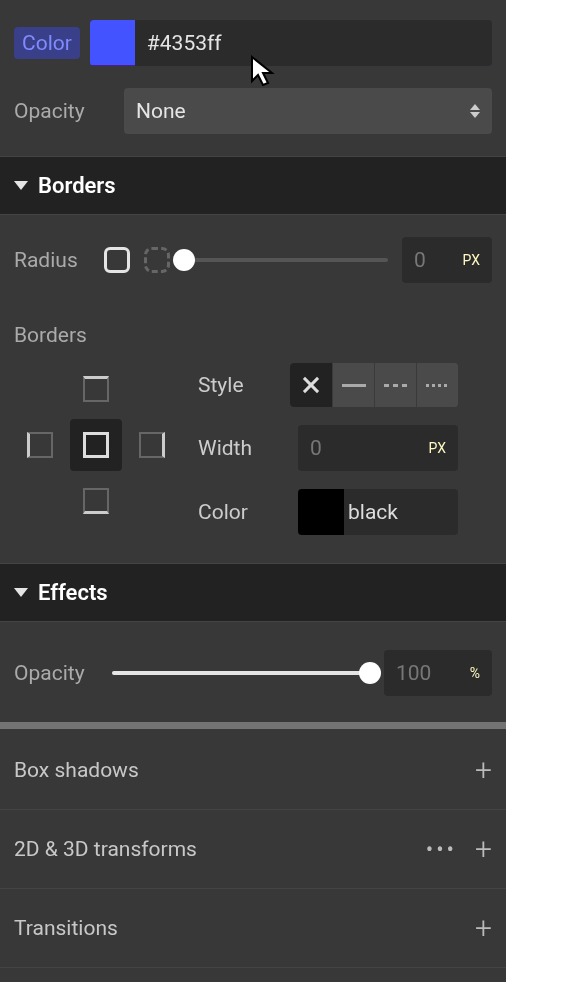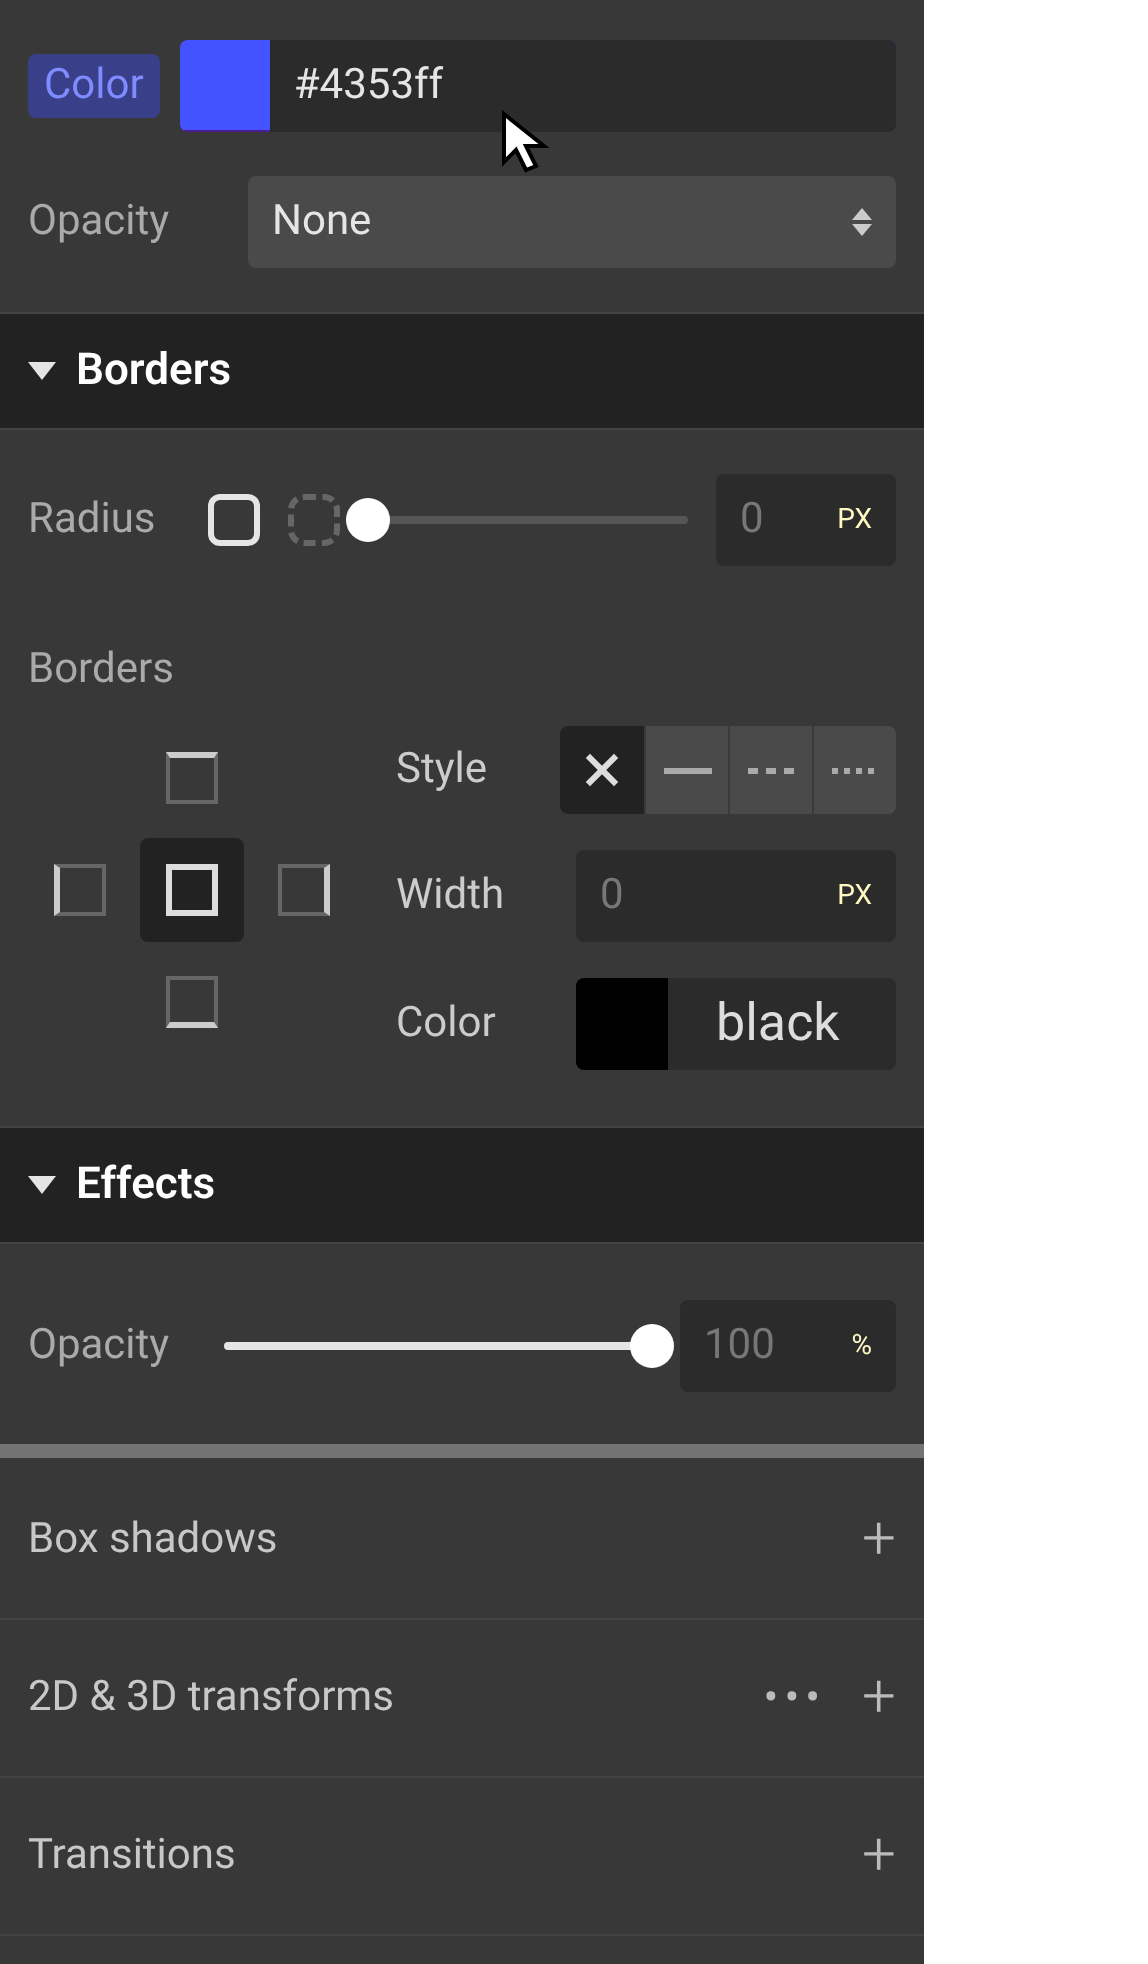--- a/index.html
+++ b/index.html
@@ -217,21 +217,21 @@
     }
     .bcolor-input {
       width: 160px; height: 46px;
       background: #2b2b2b;
       border-radius: 4px;
       display: flex;
       align-items: center;
       overflow: hidden;
     }
     .bcolor-swatch { width: 46px; height: 46px; background: #000; }
-    .bcolor-text { padding: 0 24px; color: #ddd; font-size: 26px; }
+    .bcolor-text { padding: 0 4px; color: #ddd; font-size: 21px; }
     .effects-body { padding: 12px 0 4px 0; }
     .opacity-row {
       display: flex;
       align-items: center;
       padding: 16px 14px;
       gap: 14px;
       border-bottom: 7px solid #737373;
       padding-bottom: 26px;
       margin-bottom: 2px;
     }
@@ -258,21 +258,21 @@
     .list-row:last-child { border-bottom: none; }
     .row-actions { display: flex; gap: 18px; align-items: center; color: #aaa; }
     .plus { font-size: 30px; color: #bbb; font-weight: 300; line-height: 1; }
     .dots { letter-spacing: 3px; font-size: 22px; color: #bbb; }
     .cursor {
       position: absolute;
       left: 250px;
       top: 55px;
       pointer-events: none;
     }
-    .container { position: relative; width: 462px; height: 982px; }
+    .container { position: relative; width: 506px; height: 982px; }
     .x-icon { width: 18px; height: 18px; position: relative; }
     .x-icon::before, .x-icon::after {
       content: "";
       position: absolute;
       left: 50%; top: 50%;
       width: 20px; height: 3px;
       background: #ddd;
       transform-origin: center;
     }
     .x-icon::before { transform: translate(-50%,-50%) rotate(45deg); }

